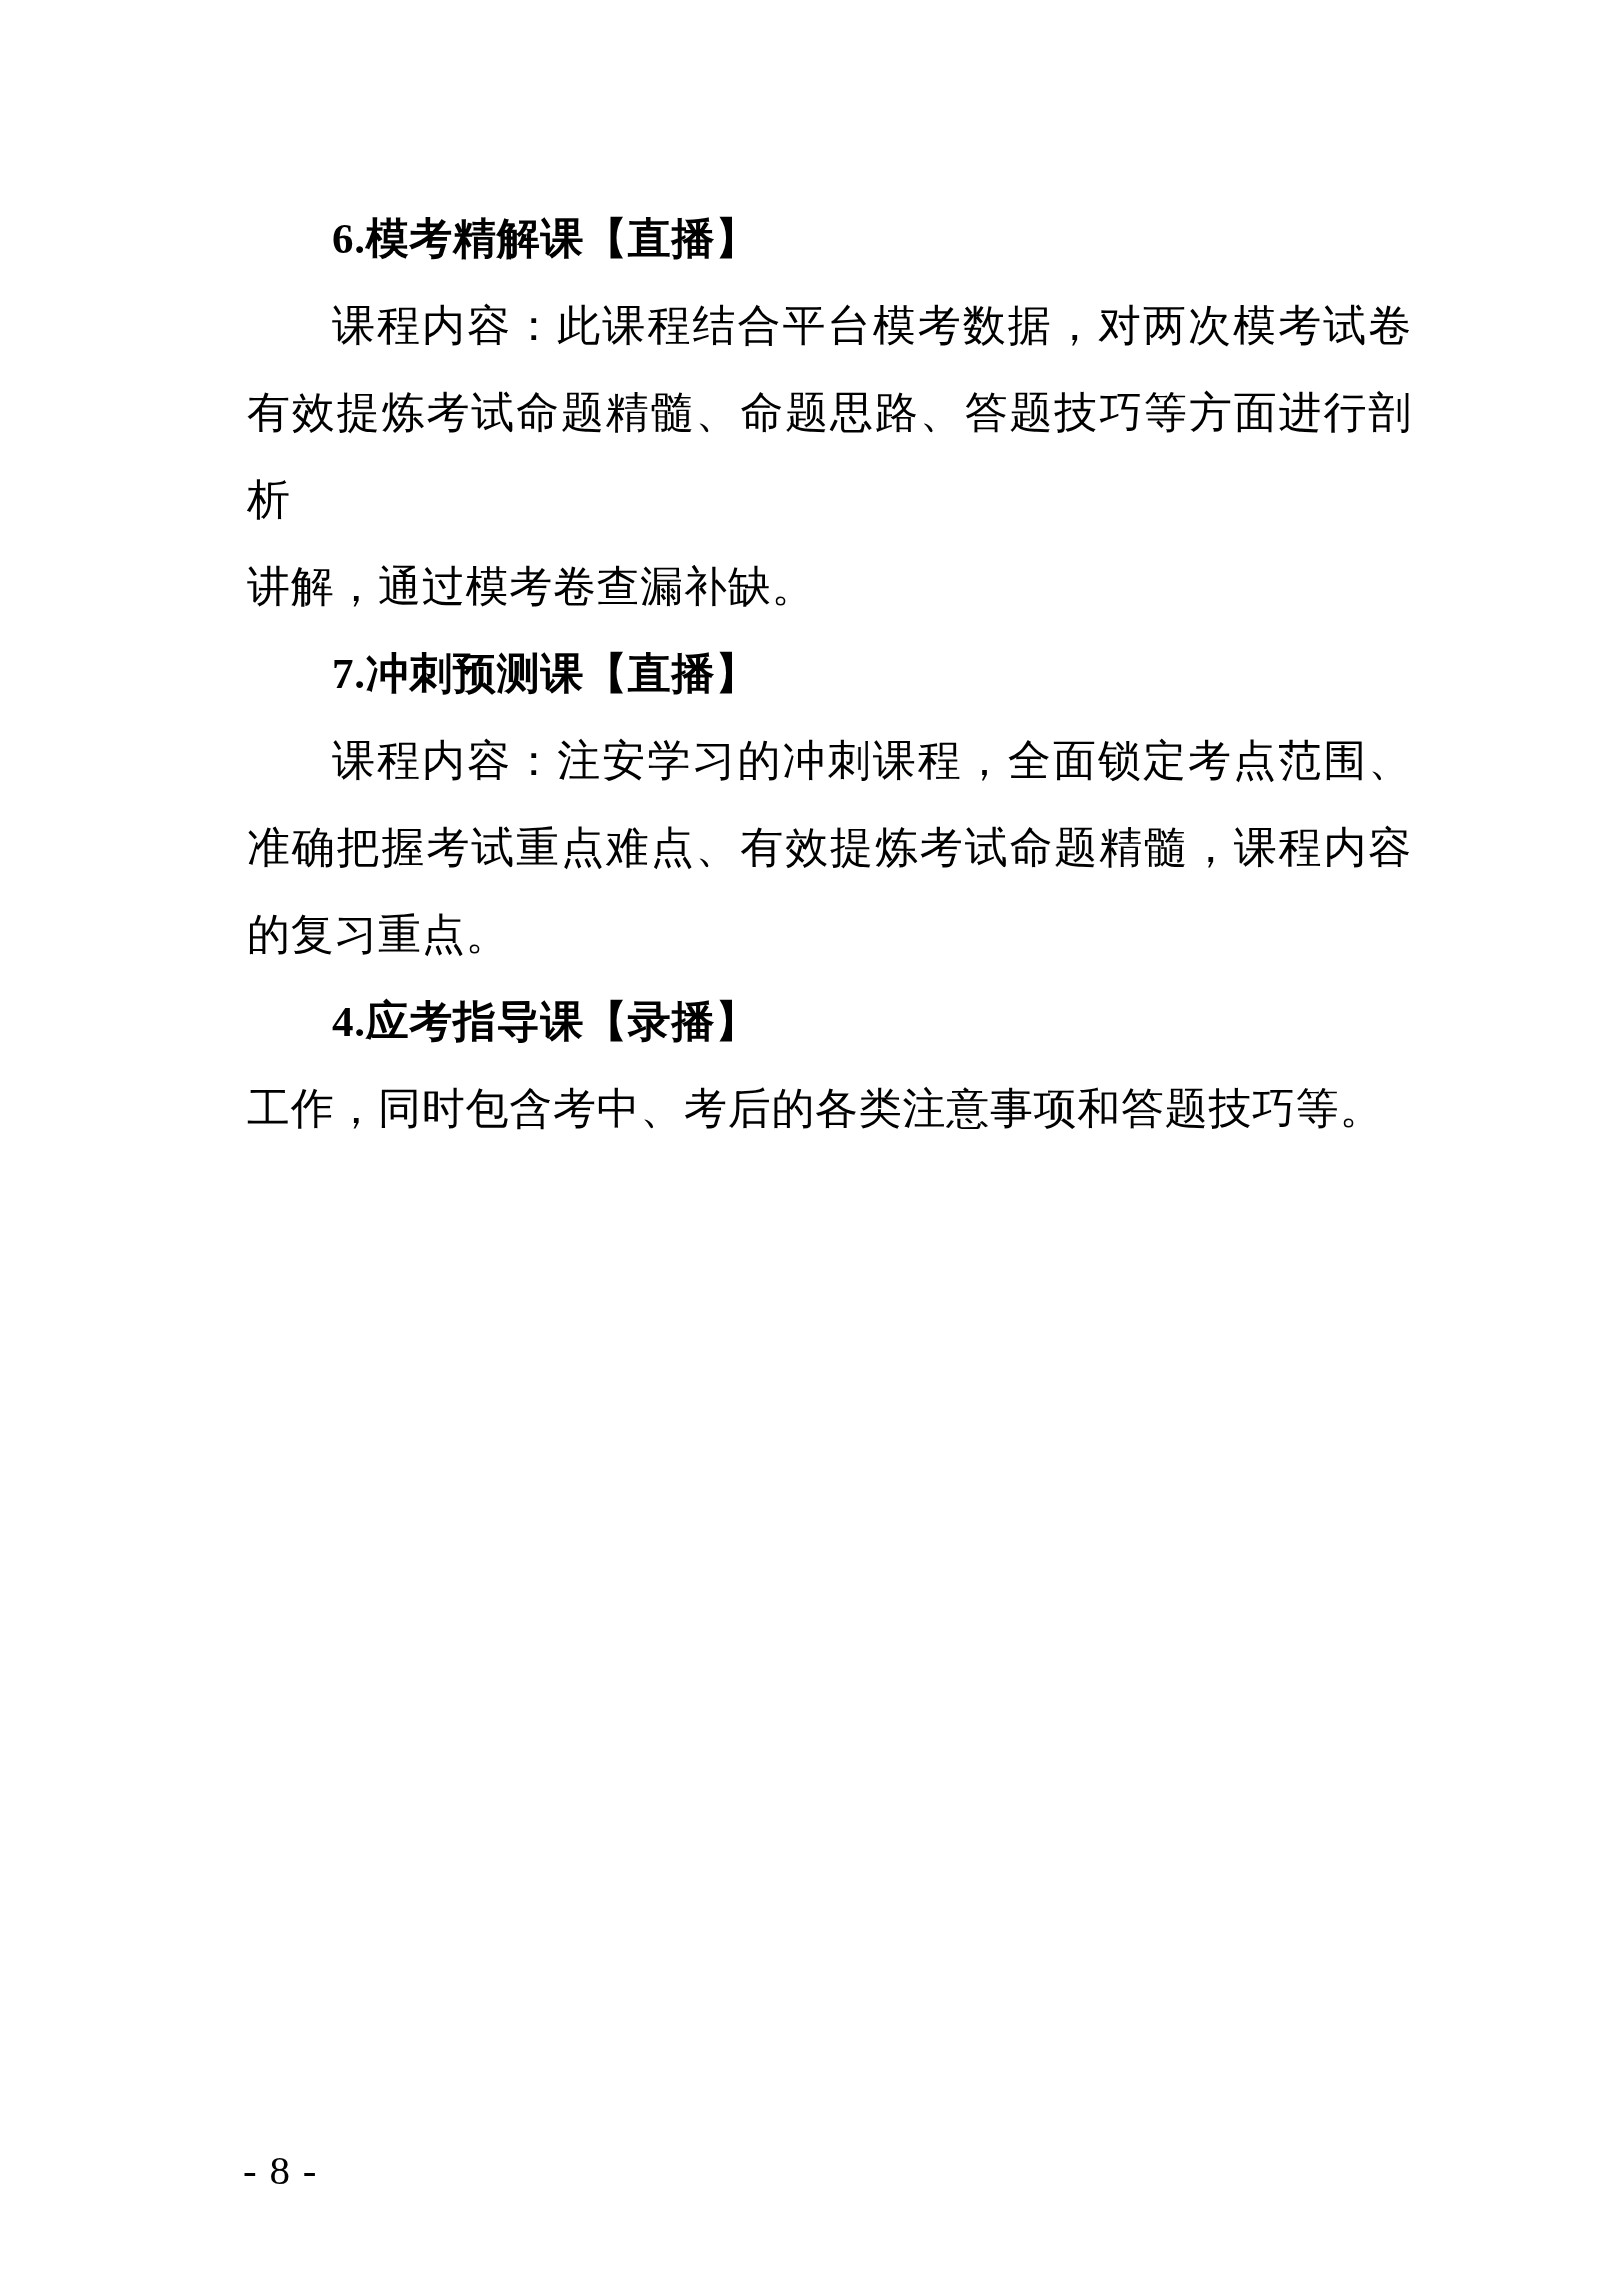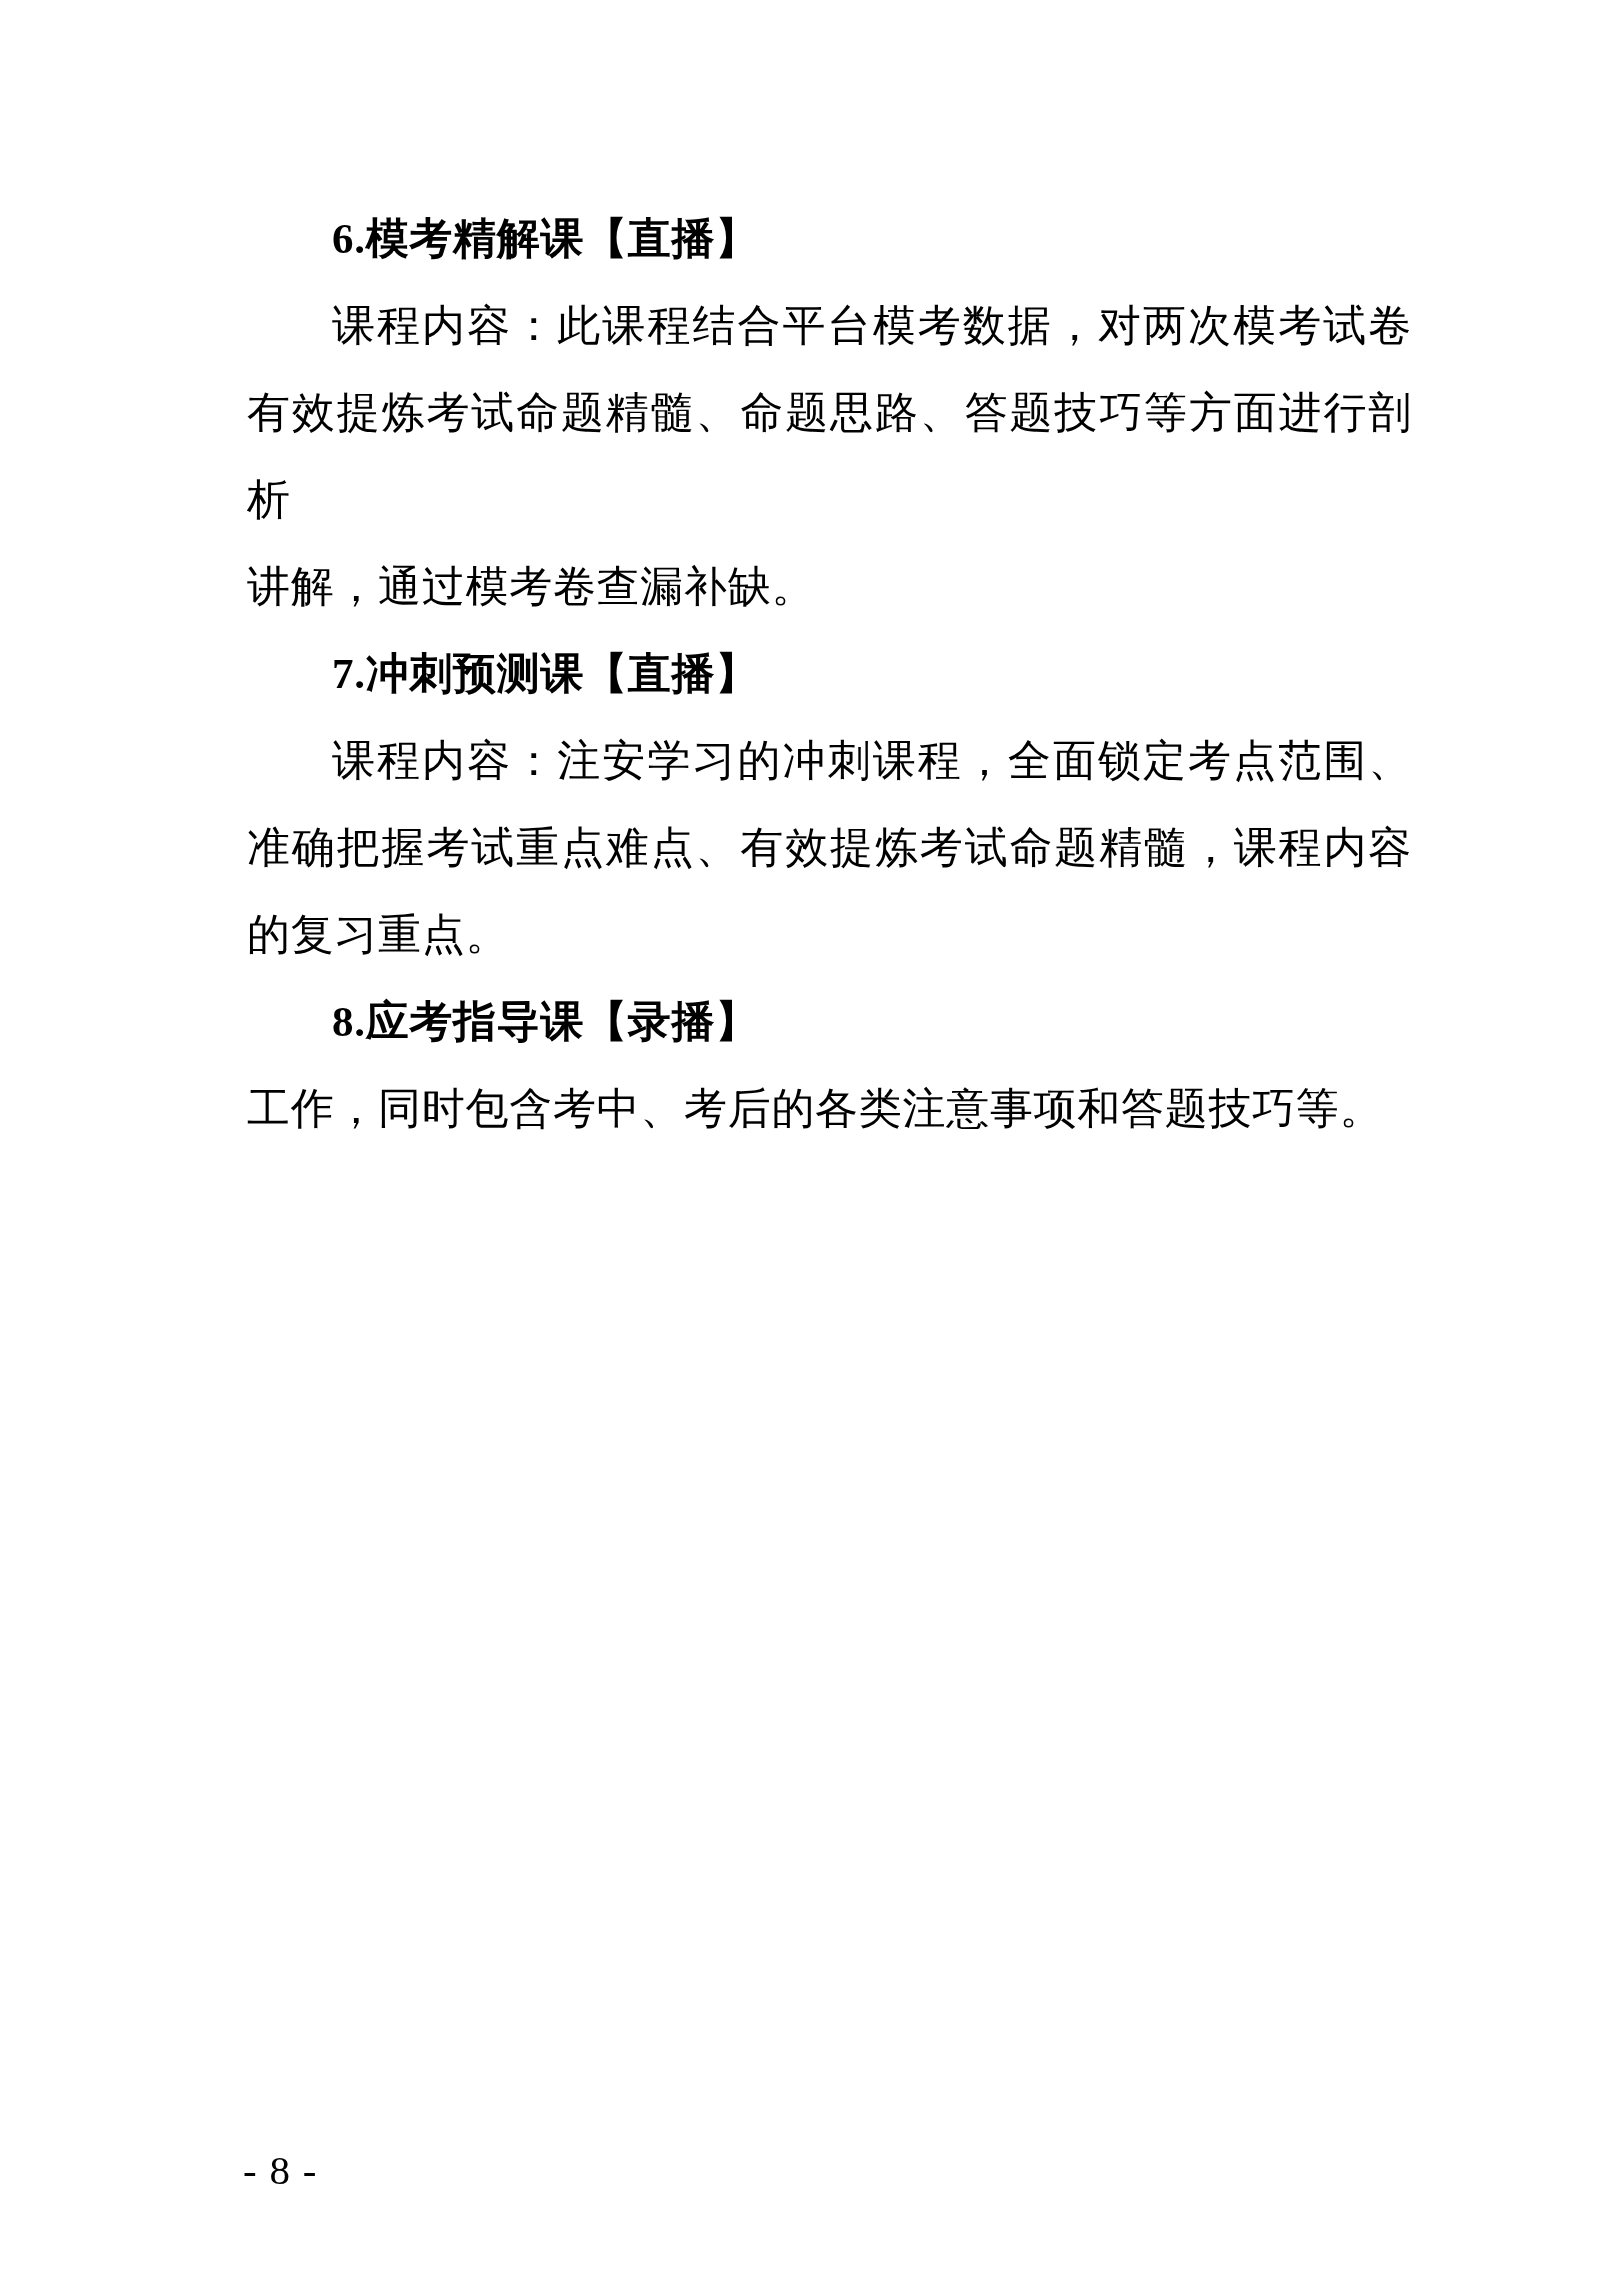--- a/index.html
+++ b/index.html
@@ -61,21 +61,21 @@
     <div class="line heading indent">6.模考精解课【直播】</div>
     <div class="line indent just">课程内容：此课程结合平台模考数据，对两次模考试卷</div>
     <div class="line just">有效提炼考试命题精髓、命题思路、答题技巧等方面进行剖析</div>
     <div class="line">讲解，通过模考卷查漏补缺。</div>
 
     <div class="line heading indent">7.冲刺预测课【直播】</div>
     <div class="line indent just">课程内容：注安学习的冲刺课程，全面锁定考点范围、</div>
     <div class="line just">准确把握考试重点难点、有效提炼考试命题精髓，课程内容</div>
     <div class="line">的复习重点。</div>
 
-    <div class="line heading indent">8.应考指导课【录播】</div>
+    <div class="line heading indent">4.应考指导课【录播】</div>
     <div class="line">工作，同时包含考中、考后的各类注意事项和答题技巧等。</div>
 
   </div>
 
   <div class="pagenum">- 8 -</div>
 
 </div>
 
 
 </body></html>

